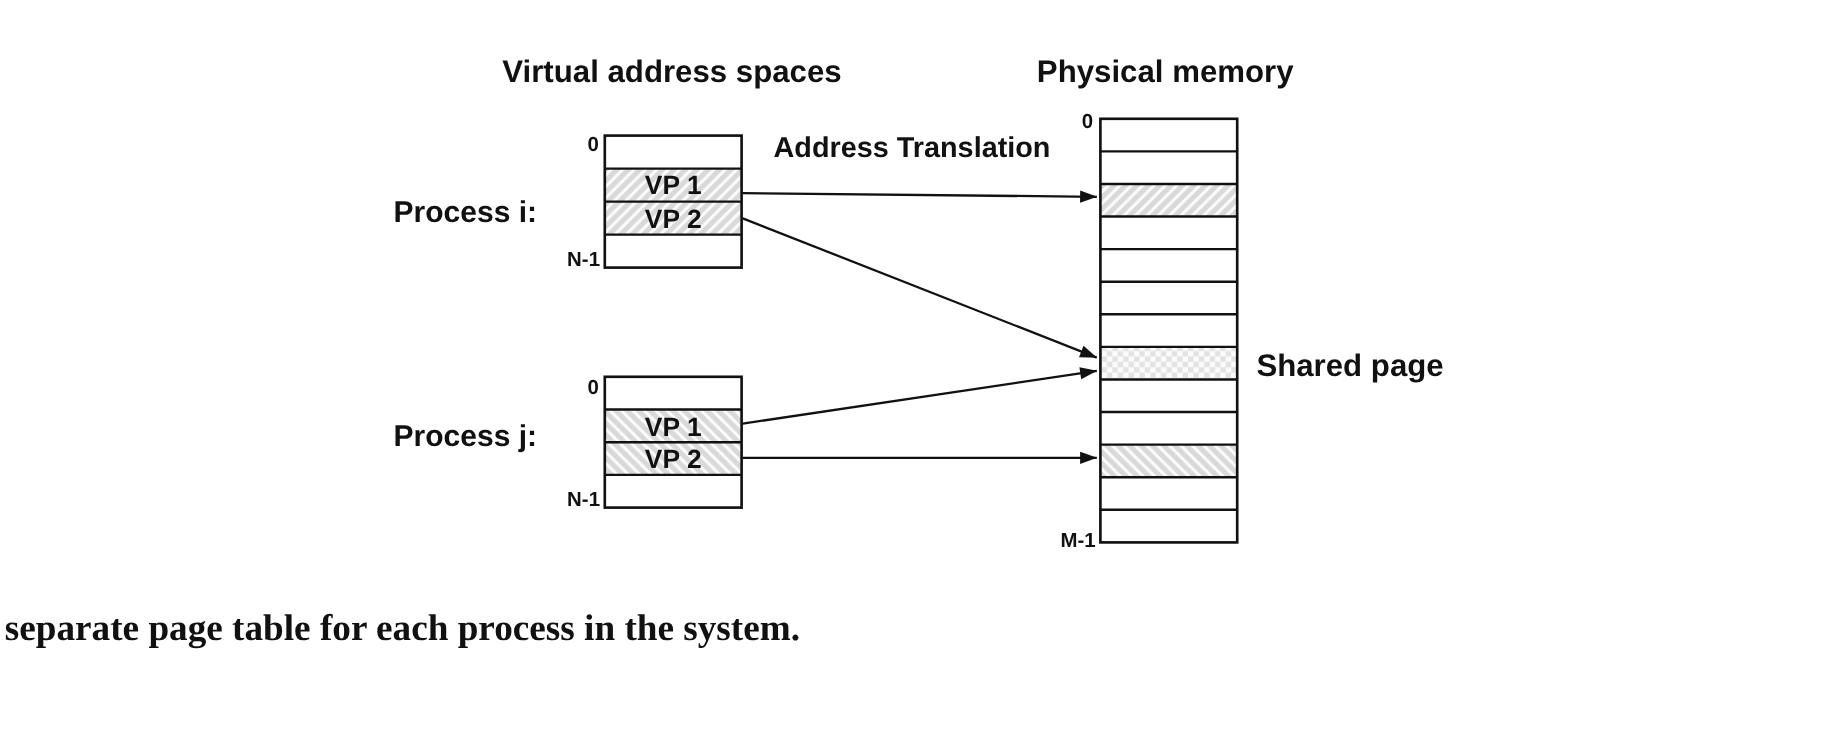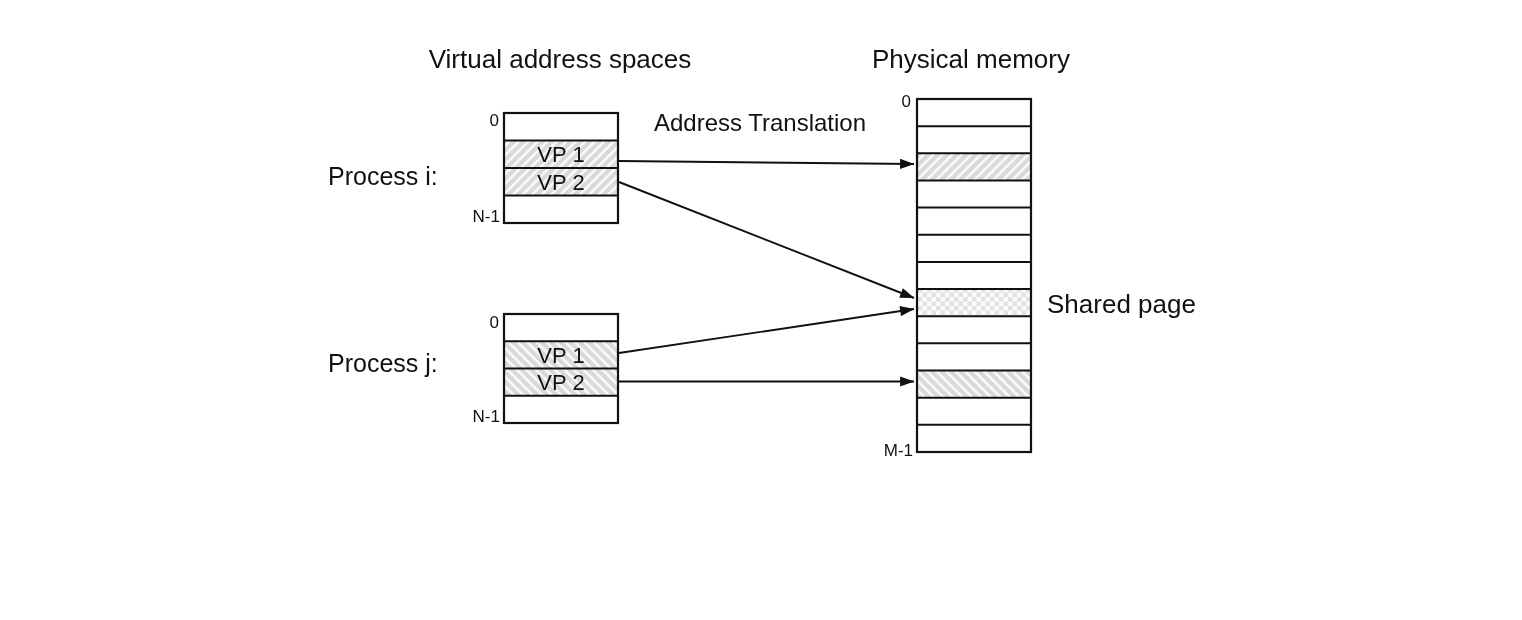--- a/index.html
+++ b/index.html
@@ -4,20 +4,21 @@
 <style>
   html, body { margin: 0; padding: 0; background: #ffffff; }
   #page {
     position: relative;
     width: 1522px;
     height: 620px;
     background: #ffffff;
     overflow: hidden;
     font-family: "Liberation Sans", sans-serif;
     color: #111111;
+    font-weight: bold;
   }
   svg text { fill: #111111; font-family: "Liberation Sans", sans-serif; }
   .title-lbl   { font-size: 26px; }
   .side-lbl    { font-size: 25px; }
   .arrow-lbl   { font-size: 24px; }
   .shared-lbl  { font-size: 26px; }
   .vp-lbl      { font-size: 22px; text-anchor: middle; }
   .addr-lbl    { font-size: 17px; }
   .anch-mid    { text-anchor: middle; }
   .anch-end    { text-anchor: end; }
@@ -120,15 +121,16 @@
       <line x1="619" y1="353" x2="914" y2="309" marker-end="url(#ah)"></line>
       <line x1="619" y1="381.5" x2="914" y2="381.5" marker-end="url(#ah)"></line>
     </g>
 
     <text class="arrow-lbl anch-mid" x="760" y="131">Address Translation</text>
     <text class="shared-lbl" x="1047" y="313">Shared page</text>
   </svg>
 
   
   <div class="caption">
+    <div class="cap-line2">separate page table for each process in the system.</div>
   </div>
 
 </div>
 
 </body></html>

